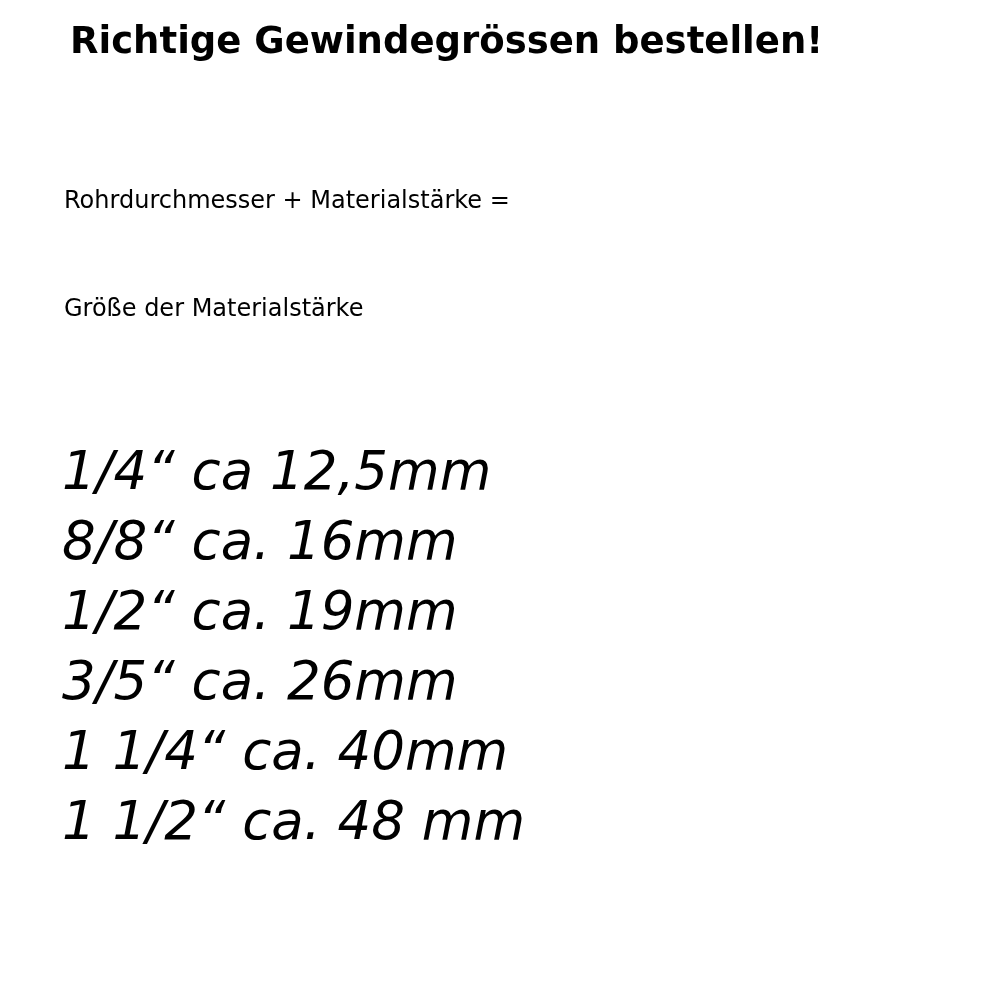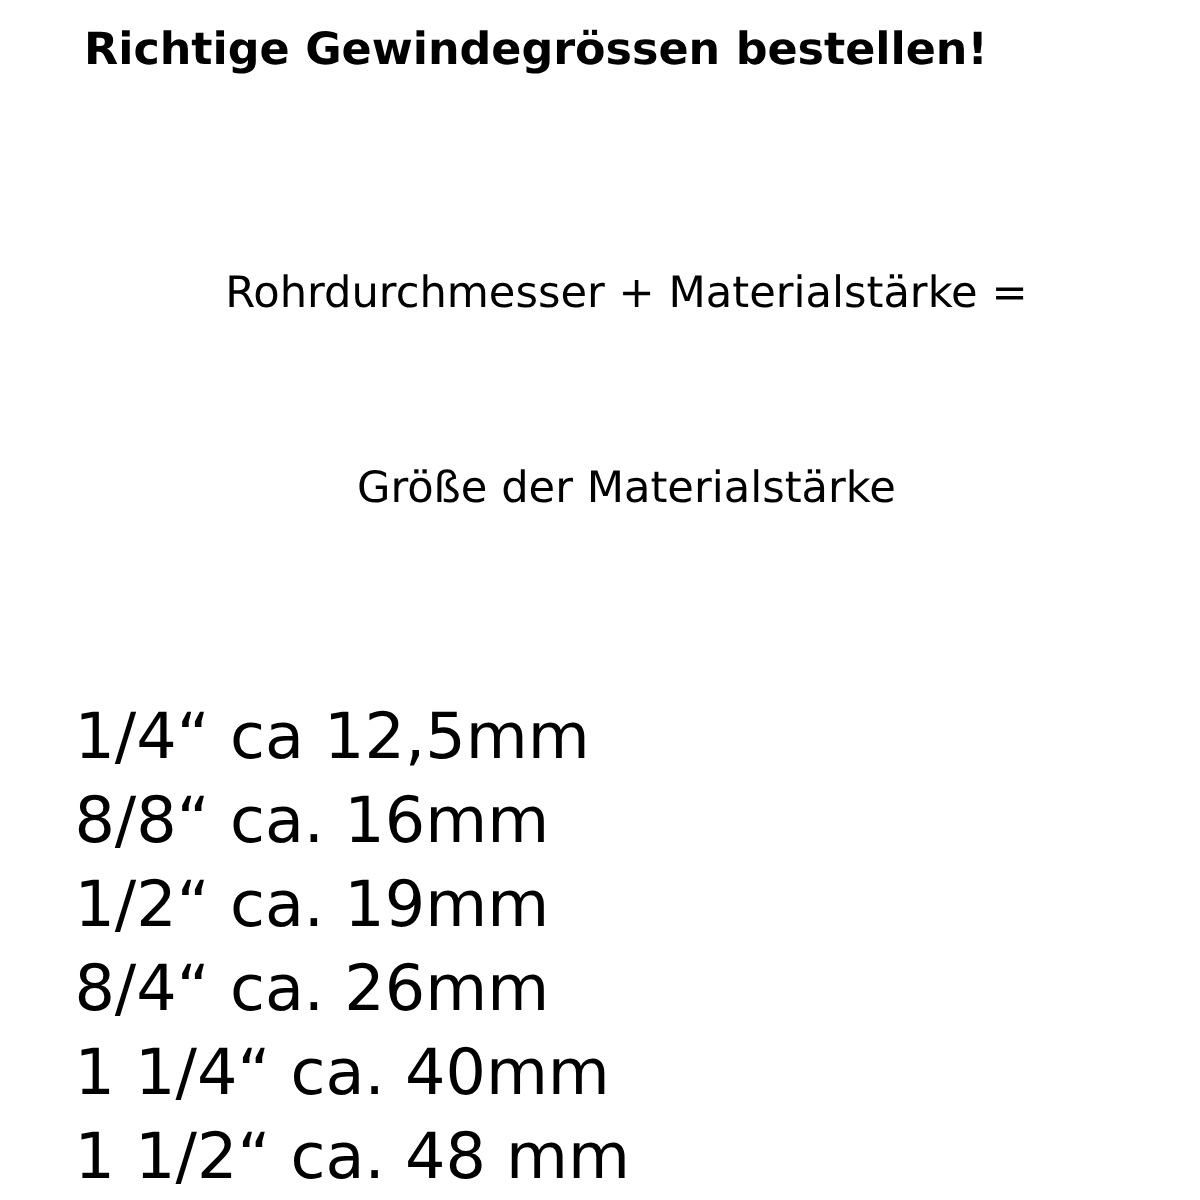--- a/index.html
+++ b/index.html
@@ -23,54 +23,54 @@
   }
   .title {
     font-size: 37px;
     line-height: 1.25;
     text-underline-offset: 6px;
     white-space: nowrap;
     margin: 0 0 0 8px;
   }
   .intro {
     margin-top: 46px;
-    font-size: 36px;
+    font-size: 24px;
     line-height: 1.5;
     white-space: pre-wrap;
     margin-left: 2px;
-    text-align: center;
   }
   .intro .line {
     display: block;
   }
   .sizes {
     margin-top: 38px;
     margin-left: 0px;
   }
   .size-row {
     font-size: 53px;
     line-height: 1.32;
     white-space: pre;
+    font-style: italic;
   }
 </style>
 </head>
 <body>
 
 <div class="page">
 
   <h1 class="title">Richtige Gewindegrössen bestellen!</h1>
 
   <div class="intro">
     <span class="line">Rohrdurchmesser + Materialstärke =</span>
     <span class="line">Größe der Materialstärke</span>
   </div>
 
   <div class="sizes">
     <div class="size-row">1/4“ ca 12,5mm</div>
     <div class="size-row">8/8“ ca. 16mm</div>
     <div class="size-row">1/2“ ca. 19mm</div>
-    <div class="size-row">8/4“ ca. 26mm</div>
+    <div class="size-row">3/5“ ca. 26mm</div>
     <div class="size-row">1 1/4“ ca. 40mm</div>
     <div class="size-row">1 1/2“ ca. 48 mm</div>
 
   </div>
 
 </div>
 
 </body></html>

